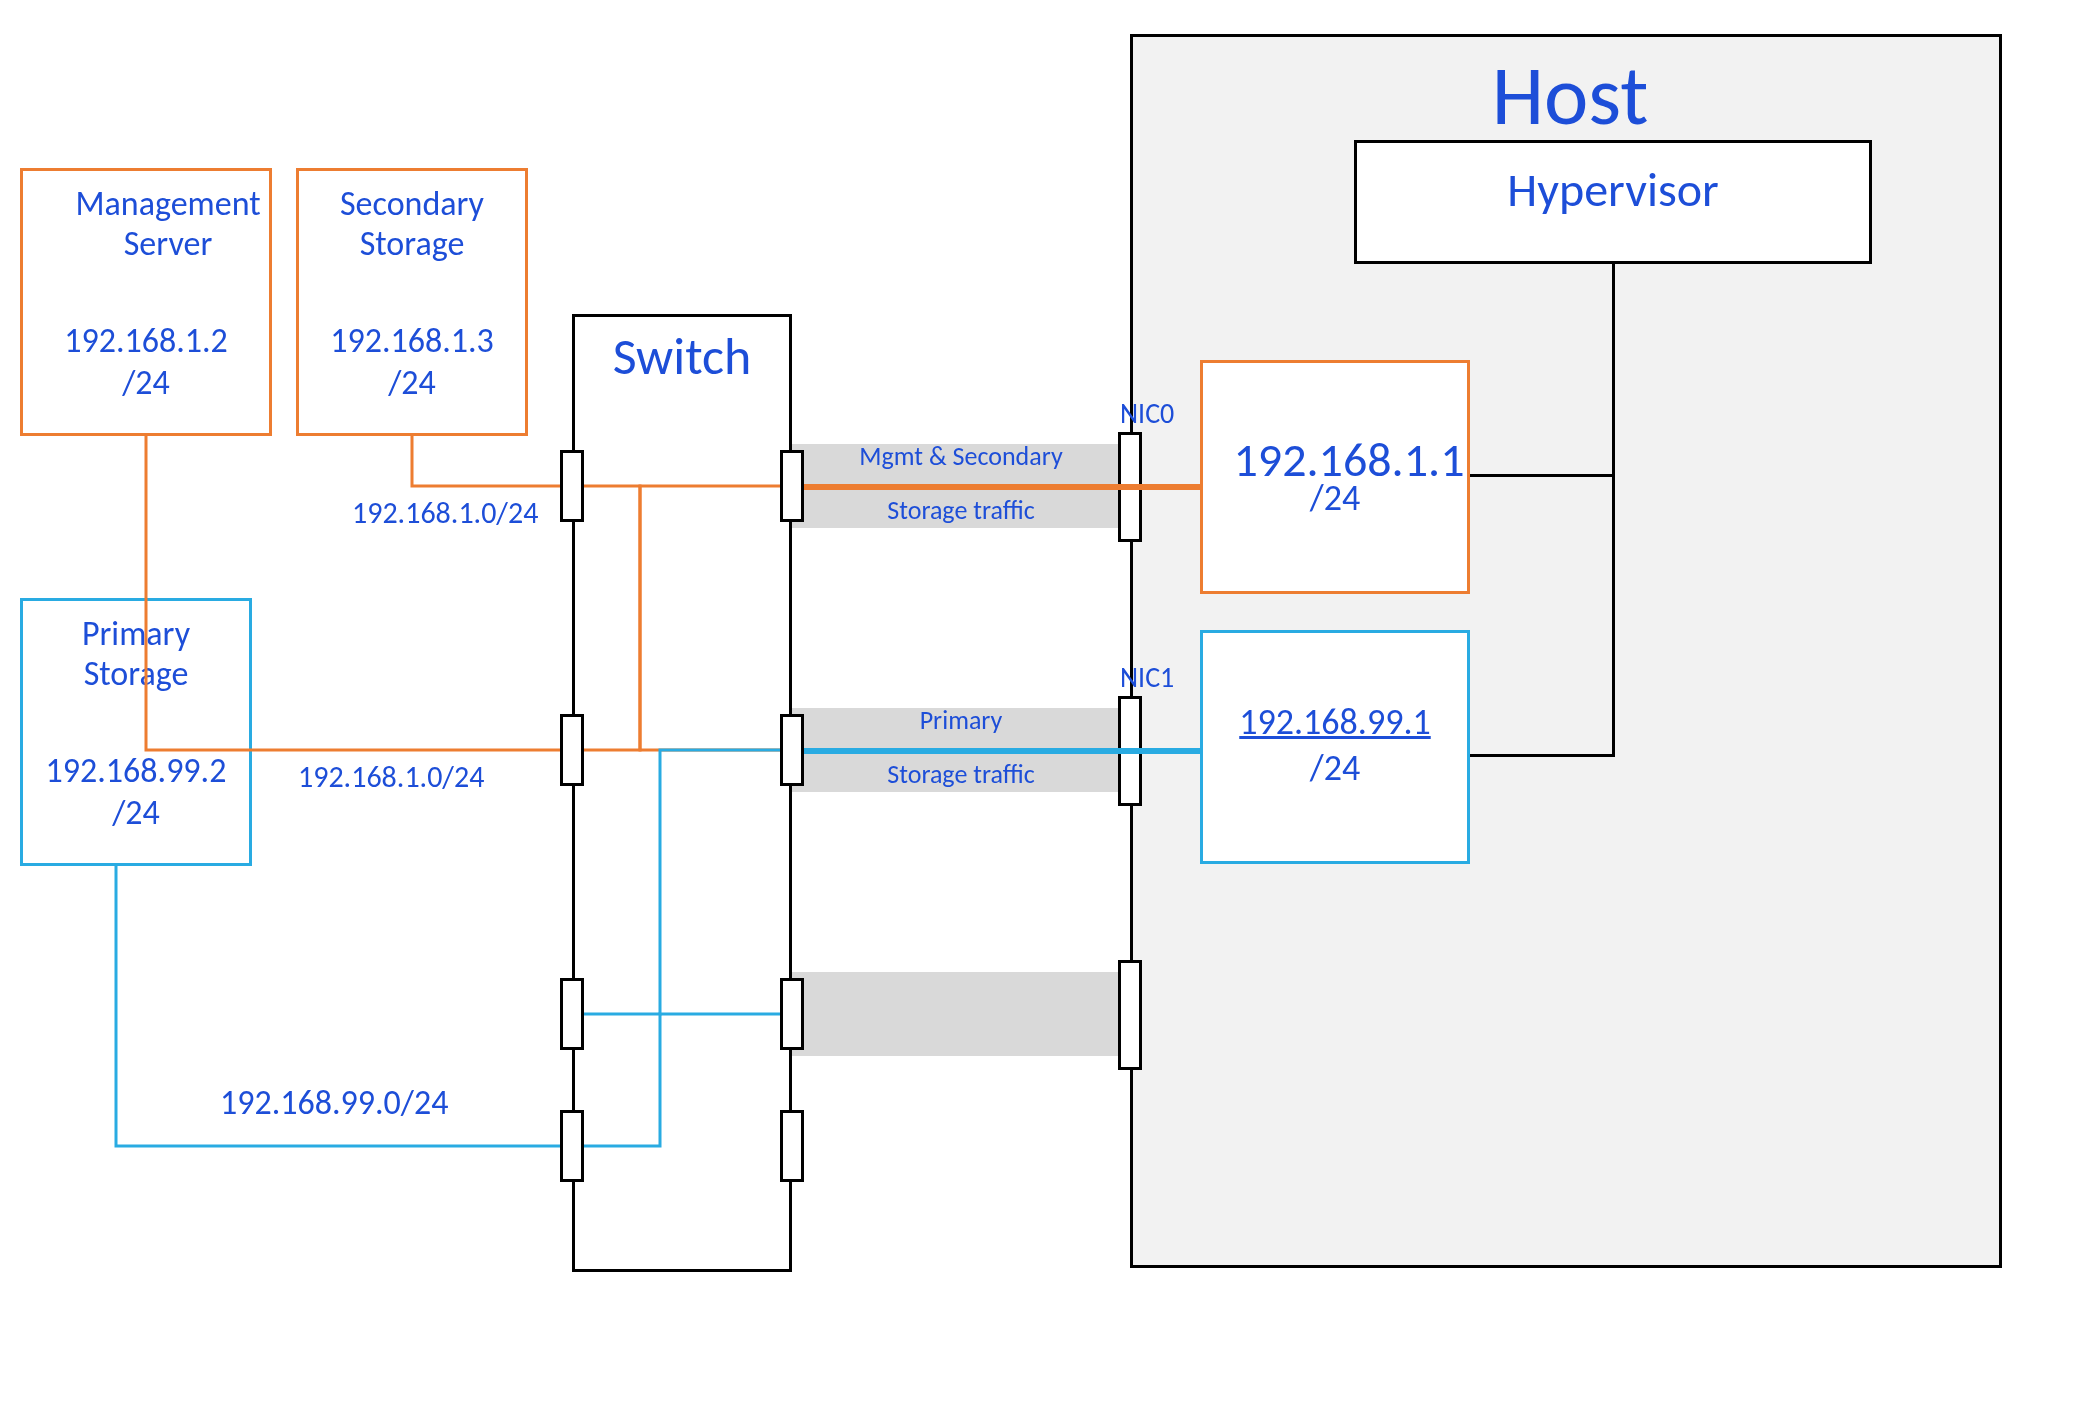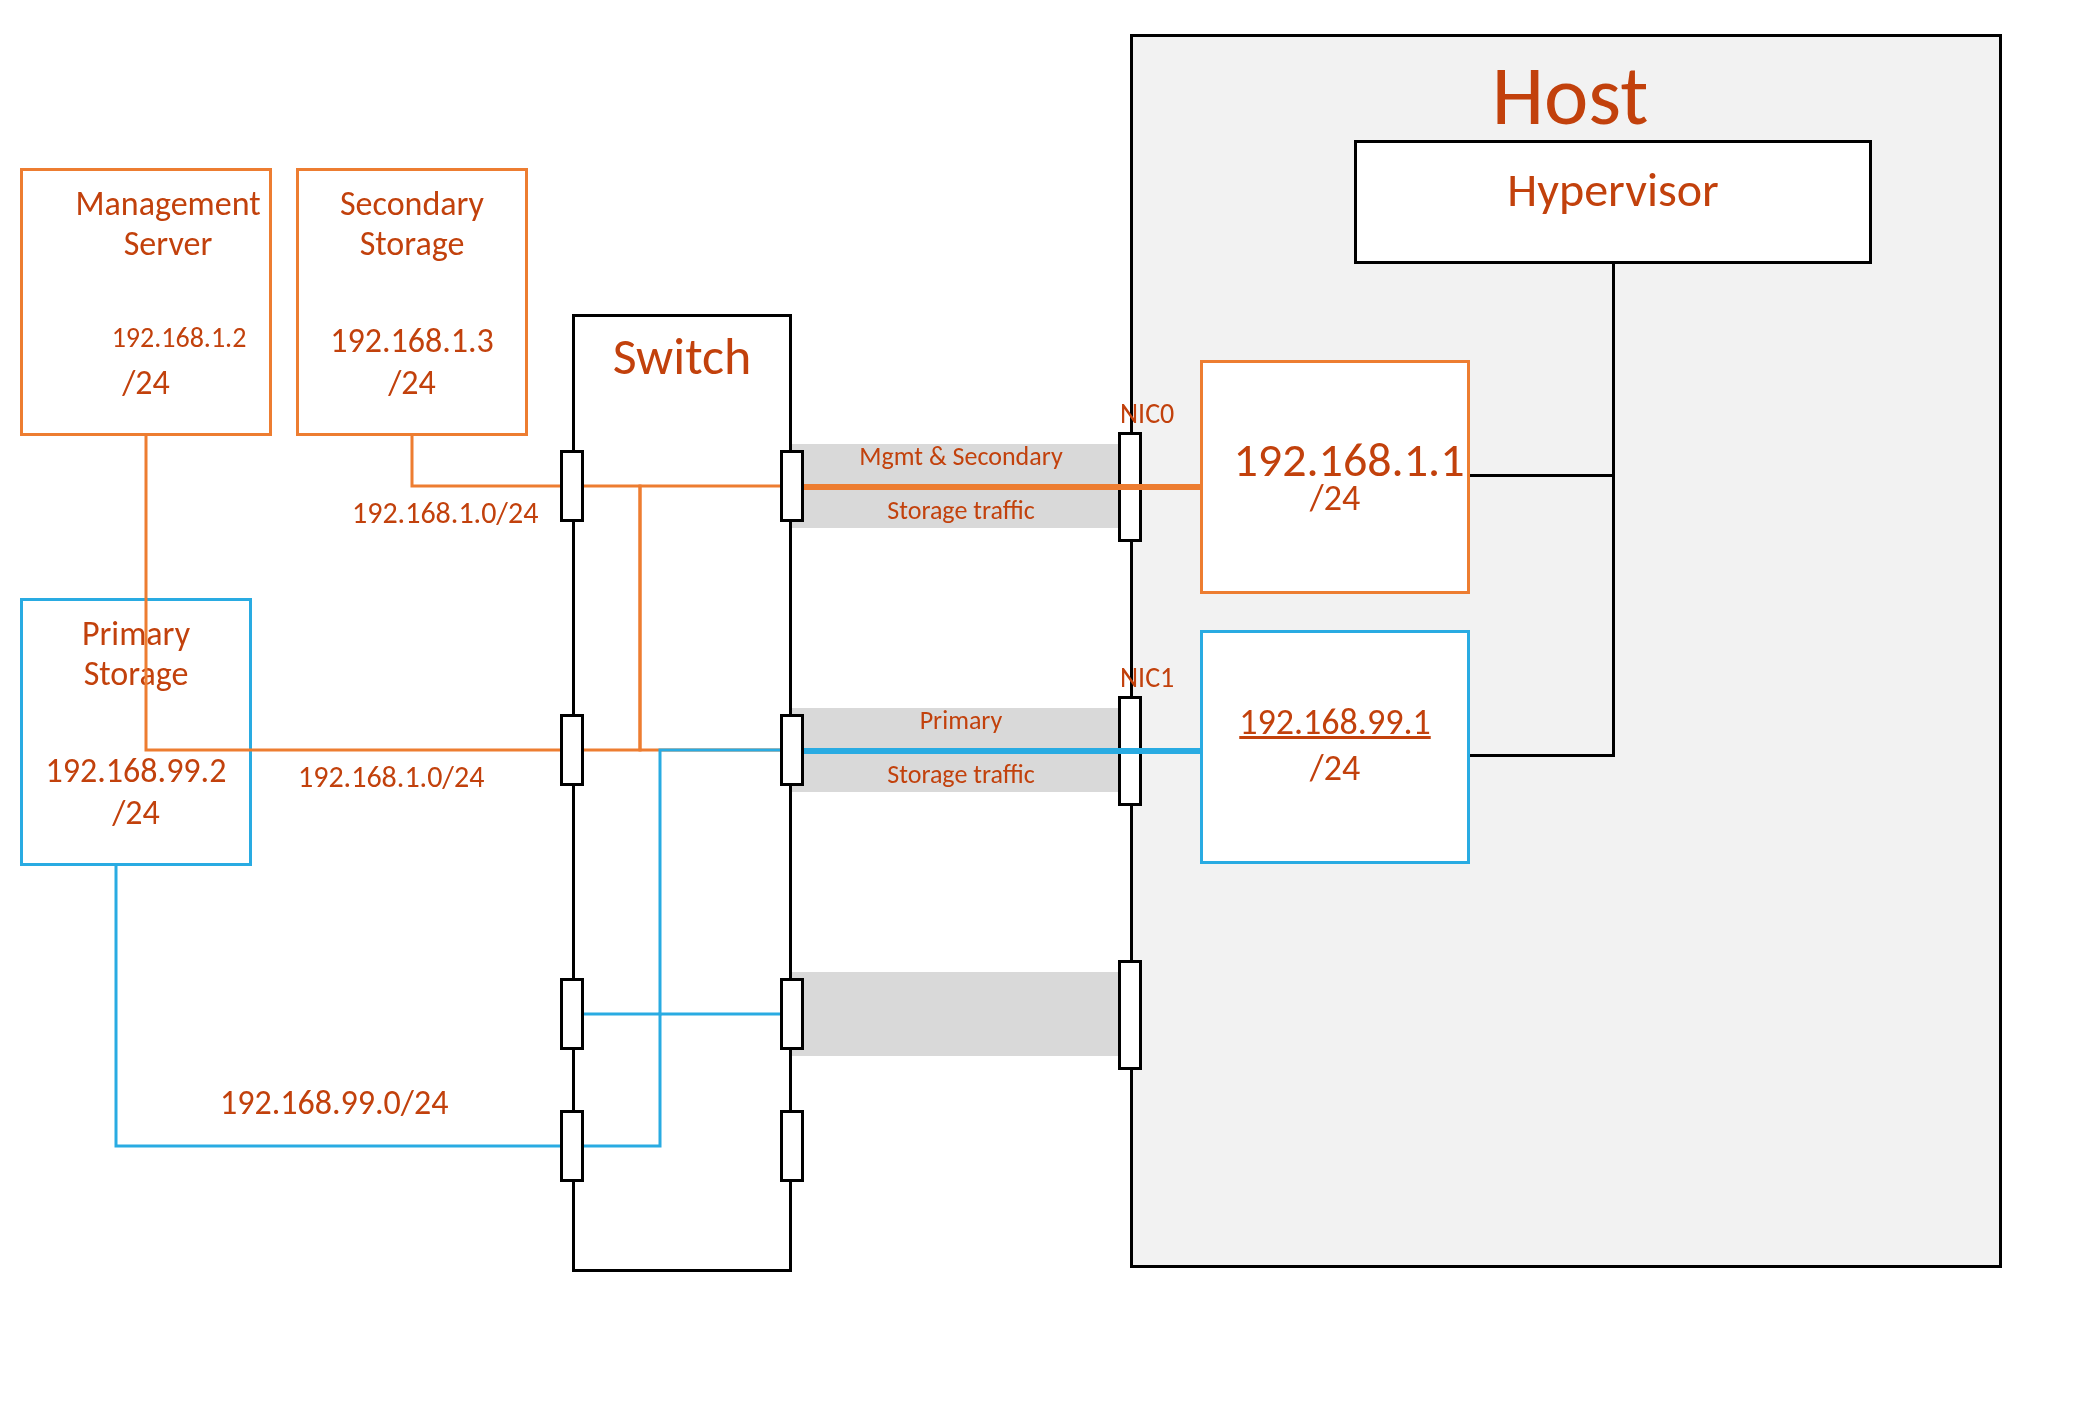--- a/index.html
+++ b/index.html
@@ -20,21 +20,21 @@
     box-sizing: border-box;
   }
   .border-black { border: 3px solid #000; }
   .border-orange { border: 3px solid #ed7d31; }
   .border-blue   { border: 3px solid #29abe2; }
   .host-box {
     background: #f2f2f2;
   }
   .label {
     position: absolute;
-    color: #c2410c;
+    color: #1d4ed8;
     white-space: pre;
     text-align: center;
   }
   .port {
     position: absolute;
     width: 24px;
     height: 72px;
     background: #fff;
     border: 3px solid #000;
     box-sizing: border-box;
@@ -116,21 +116,21 @@
   <div class="label" style="left:792px; top:440px; width:338px; font-size:26px;">Mgmt &amp; Secondary</div>
   <div class="label" style="left:792px; top:494px; width:338px; font-size:26px;">Storage traffic</div>
 
   <div class="line line-blue" style="left:804px; top:748px; width:396px; height:6px;"></div>
   <div class="label" style="left:792px; top:704px; width:338px; font-size:26px;">Primary</div>
   <div class="label" style="left:792px; top:758px; width:338px; font-size:26px;">Storage traffic</div>
 
   <div class="box border-orange" style="left:20px; top:168px; width:252px; height:268px;"></div>
   <div class="label" style="left:20px; top:184px; width:296px; font-size:34px; line-height:40px;">Management
 Server</div>
-  <div class="label" style="left:20px; top:320px; width:252px; font-size:28px;padding-left:33px;">192.168.1.2</div>
+  <div class="label" style="left:20px; top:320px; width:252px; font-size:34px;">192.168.1.2</div>
   <div class="label" style="left:20px; top:362px; width:252px; font-size:34px;">/24</div>
 
   <div class="box border-orange" style="left:296px; top:168px; width:232px; height:268px;"></div>
   <div class="label" style="left:296px; top:184px; width:232px; font-size:34px; line-height:40px;">Secondary
 Storage</div>
   <div class="label" style="left:296px; top:320px; width:232px; font-size:34px;">192.168.1.3</div>
   <div class="label" style="left:296px; top:362px; width:232px; font-size:34px;">/24</div>
 
   <div class="box border-blue" style="left:20px; top:598px; width:232px; height:268px;"></div>
   <div class="label" style="left:20px; top:614px; width:232px; font-size:34px; line-height:40px;">Primary

